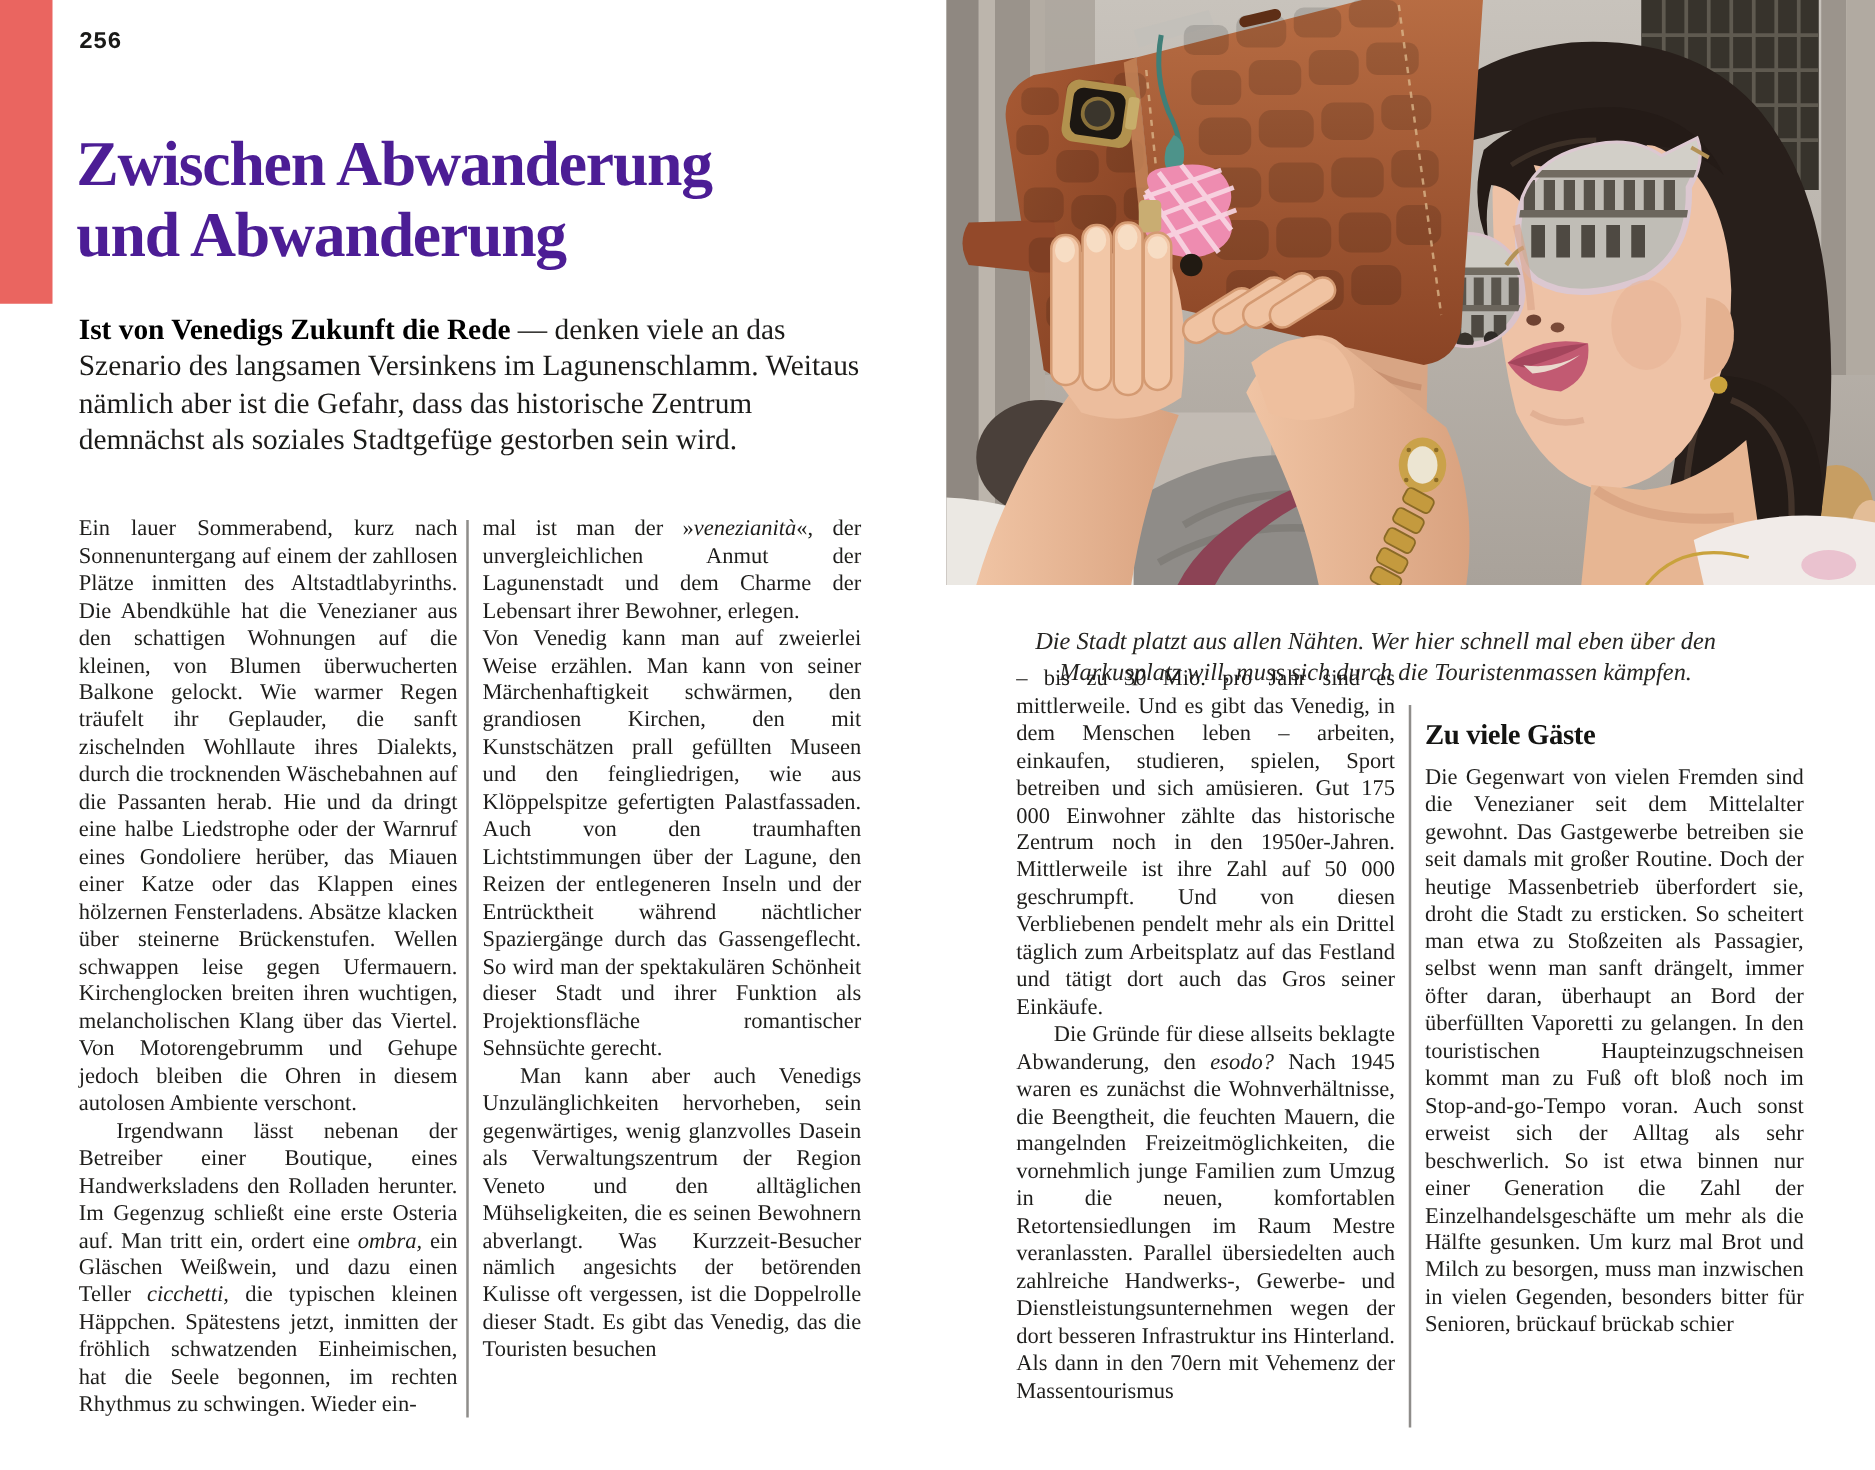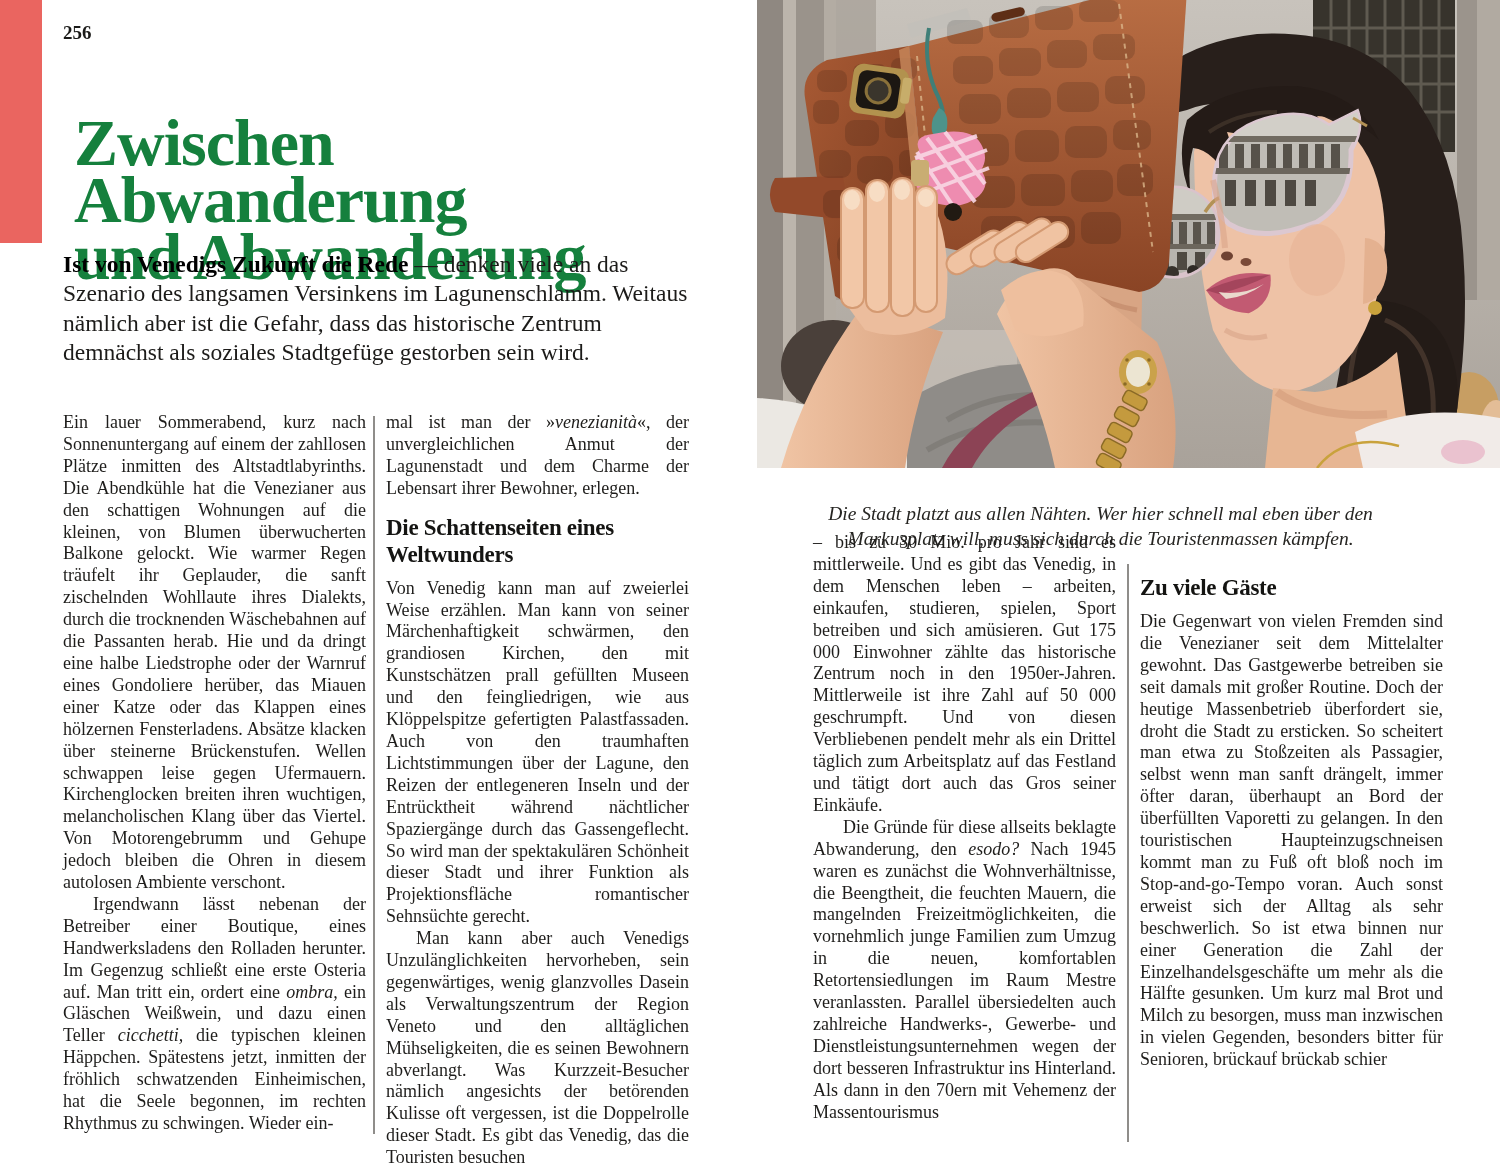--- a/index.html
+++ b/index.html
@@ -1,20 +1,20 @@
 <!DOCTYPE html>
 <html lang="de"><head>
 <meta charset="utf-8">
 <style>
   html,body{margin:0;padding:0;}
   body{width:1500px;height:1176px;background:#ffffff;font-family:"Liberation Serif", serif;color:#1e1d1b;}
   .page{position:relative;width:1500px;height:1176px;overflow:hidden;background:#ffffff;}
   .red-bar{position:absolute;left:0;top:0;width:42px;height:243px;background:#ea6560;}
-  .pagenum{position:absolute;left:63px;top:22px;font-family:Liberation Serif, serif;font-weight:700;font-size:19px;color:#1a1a18;}
-  .title{position:absolute;left:74px;top:70px;width:660px;font-weight:700;font-size:66px;line-height:57px;letter-spacing:-1px;color:#15803d;}
+  .pagenum{position:absolute;left:63px;top:22px;font-family:Liberation Mono, monospace;font-weight:700;font-size:19px;color:#1a1a18;}
+  .title{position:absolute;left:61px;top:70px;width:660px;font-weight:700;font-size:51px;line-height:57px;letter-spacing:-1px;color:#4c1d95;}
   .lead{position:absolute;left:63px;top:226px;width:636px;font-size:23.5px;line-height:29.5px;color:#1c1b19;}
   .lead .red{color:#000000;font-weight:700;}
   .col{position:absolute;width:303px;font-size:18px;line-height:21.9px;text-align:justify;hyphens:auto;-webkit-hyphens:auto;color:#1e1d1b;}
   .col p{margin:0;}
   .col p.ind{text-indent:30px;}
   .col h3{margin:14px 0 10px 0;font-size:23px;line-height:27px;font-weight:700;letter-spacing:-0.3px;color:#141412;text-align:left;hyphens:none;}
   .c1{left:63px;top:412px;}
   .c2{left:386px;top:412px;}
   .c3{left:813px;top:532px;}
   .c4{left:1140px;top:560px;}
@@ -302,21 +302,20 @@
   <div class="vrule vr1"></div>
   <div class="vrule vr2"></div>
 
   <div class="col c1">
     <p>Ein lauer Sommerabend, kurz nach Sonnenuntergang auf einem der zahllosen Plätze inmitten des Altstadtlabyrinths. Die Abendkühle hat die Venezianer aus den schattigen Wohnungen auf die kleinen, von Blumen überwucherten Balkone gelockt. Wie warmer Regen träufelt ihr Geplauder, die sanft zischelnden Wohllaute ihres Dialekts, durch die trocknenden Wäschebahnen auf die Passanten herab. Hie und da dringt eine halbe Liedstrophe oder der Warnruf eines Gondoliere herüber, das Miauen einer Katze oder das Klappen eines hölzernen Fensterladens. Absätze klacken über steinerne Brückenstufen. Wellen schwappen leise gegen Ufermauern. Kirchenglocken breiten ihren wuchtigen, melancholischen Klang über das Viertel. Von Motorengebrumm und Gehupe jedoch bleiben die Ohren in diesem autolosen Ambiente verschont.</p>
     <p class="ind"><span>Irgendwann lässt nebenan der Betreiber einer Boutique, eines Handwerksladens den Rolladen herunter. Im Gegenzug schließt eine erste Osteria auf. Man tritt ein, ordert eine </span><span class="it">ombra,</span><span> ein Gläschen Weißwein, und dazu einen Teller </span><span class="it">cicchetti,</span><span> die typischen kleinen Häppchen. Spätestens jetzt, inmitten der fröhlich schwatzenden Einheimischen, hat die Seele begonnen, im rechten Rhythmus zu schwingen. Wieder ein-</span></p>
   </div>
 
   <div class="col c2">
     <p><span>mal ist man der »</span><span class="it">venezianità</span><span>«, der unvergleichlichen Anmut der Lagunenstadt und dem Charme der Lebensart ihrer Bewohner, erlegen.</span></p>
-    <h3>Die Schattenseiten eines Weltwunders</h3>
     <p>Von Venedig kann man auf zweierlei Weise erzählen. Man kann von seiner Märchenhaftigkeit schwärmen, den grandiosen Kirchen, den mit Kunstschätzen prall gefüllten Museen und den feingliedrigen, wie aus Klöppelspitze gefertigten Palastfassaden. Auch von den traumhaften Lichtstimmungen über der Lagune, den Reizen der entlegeneren Inseln und der Entrücktheit während nächtlicher Spaziergänge durch das Gassengeflecht. So wird man der spektakulären Schönheit dieser Stadt und ihrer Funktion als Projektionsfläche romantischer Sehnsüchte gerecht.</p>
     <p class="ind">Man kann aber auch Venedigs Unzulänglichkeiten hervorheben, sein gegenwärtiges, wenig glanzvolles Dasein als Verwaltungszentrum der Region Veneto und den alltäglichen Mühseligkeiten, die es seinen Bewohnern abverlangt. Was Kurzzeit-Besucher nämlich angesichts der betörenden Kulisse oft vergessen, ist die Doppelrolle dieser Stadt. Es gibt das Venedig, das die Touristen besuchen</p>
   </div>
 
   <div class="col c3">
     <p>– bis zu 30 Mio. pro Jahr sind es mittlerweile. Und es gibt das Venedig, in dem Menschen leben – arbeiten, einkaufen, studieren, spielen, Sport betreiben und sich amüsieren. Gut 175 000 Einwohner zählte das historische Zentrum noch in den 1950er-Jahren. Mittlerweile ist ihre Zahl auf 50 000 geschrumpft. Und von diesen Verbliebenen pendelt mehr als ein Drittel täglich zum Arbeitsplatz auf das Festland und tätigt dort auch das Gros seiner Einkäufe.</p>
     <p class="ind"><span>Die Gründe für diese allseits beklagte Abwanderung, den </span><span class="it">esodo?</span><span> Nach 1945 waren es zunächst die Wohnverhältnisse, die Beengtheit, die feuchten Mauern, die mangelnden Freizeitmöglichkeiten, die vornehmlich junge Familien zum Umzug in die neuen, komfortablen Retortensiedlungen im Raum Mestre veranlassten. Parallel übersiedelten auch zahlreiche Handwerks-, Gewerbe- und Dienstleistungsunternehmen wegen der dort besseren Infrastruktur ins Hinterland. Als dann in den 70ern mit Vehemenz der Massentourismus</span></p>
   </div>
 
   <div class="col c4">

